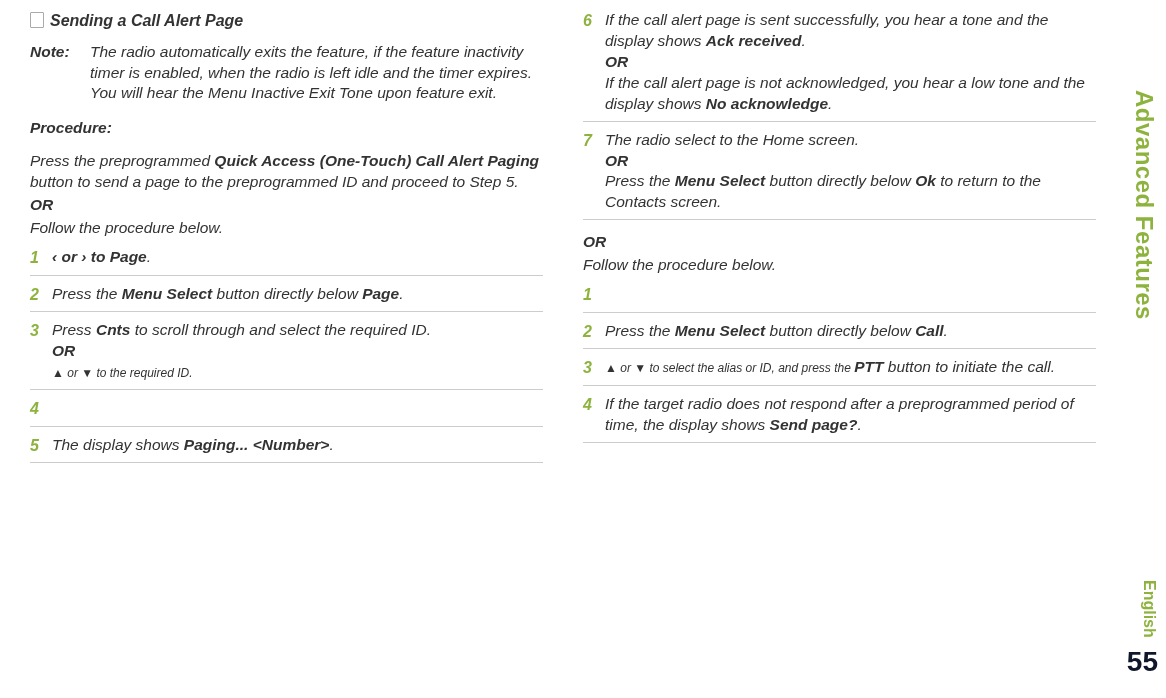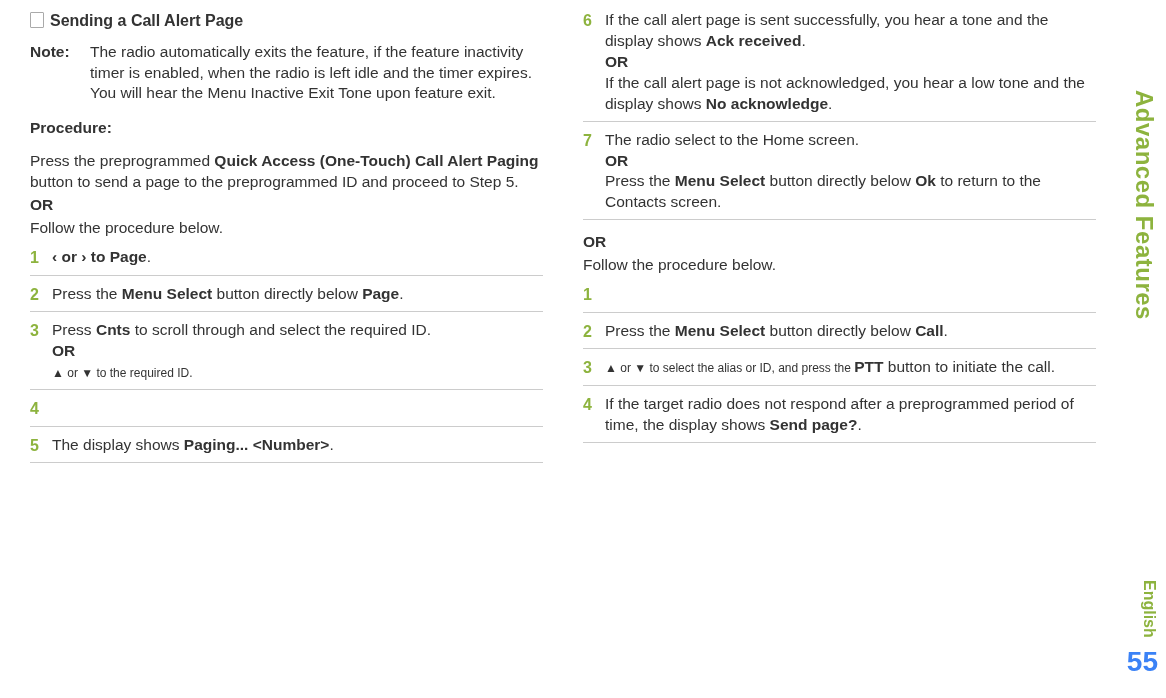--- a/index.html
+++ b/index.html
@@ -11,20 +11,21 @@
     color: #333;
     position: relative;
     background: #fff;
   }
   .page {
     display: flex;
     flex-direction: row;
     padding: 10px 20px 10px 10px;
     box-sizing: border-box;
     height: 100%;
+    font-style: italic;
   }
   .col {
     flex: 1;
     padding: 0 20px;
     box-sizing: border-box;
     font-size: 15.5px;
     line-height: 1.35;
   }
   .col-left {
     border: none;
@@ -85,21 +86,21 @@
     font-weight: bold;
     color: #8DB33E;
     letter-spacing: 0.5px;
   }
   .page-num {
     position: absolute;
     right: 8px;
     bottom: 20px;
     font-size: 28px;
     font-weight: bold;
-    color: #3b82f6;
+    color: #0f172a;
   }
   .lang {
     position: absolute;
     right: 8px;
     bottom: 60px;
     writing-mode: vertical-rl;
     font-size: 16px;
     font-weight: bold;
     color: #8DB33E;
   }

